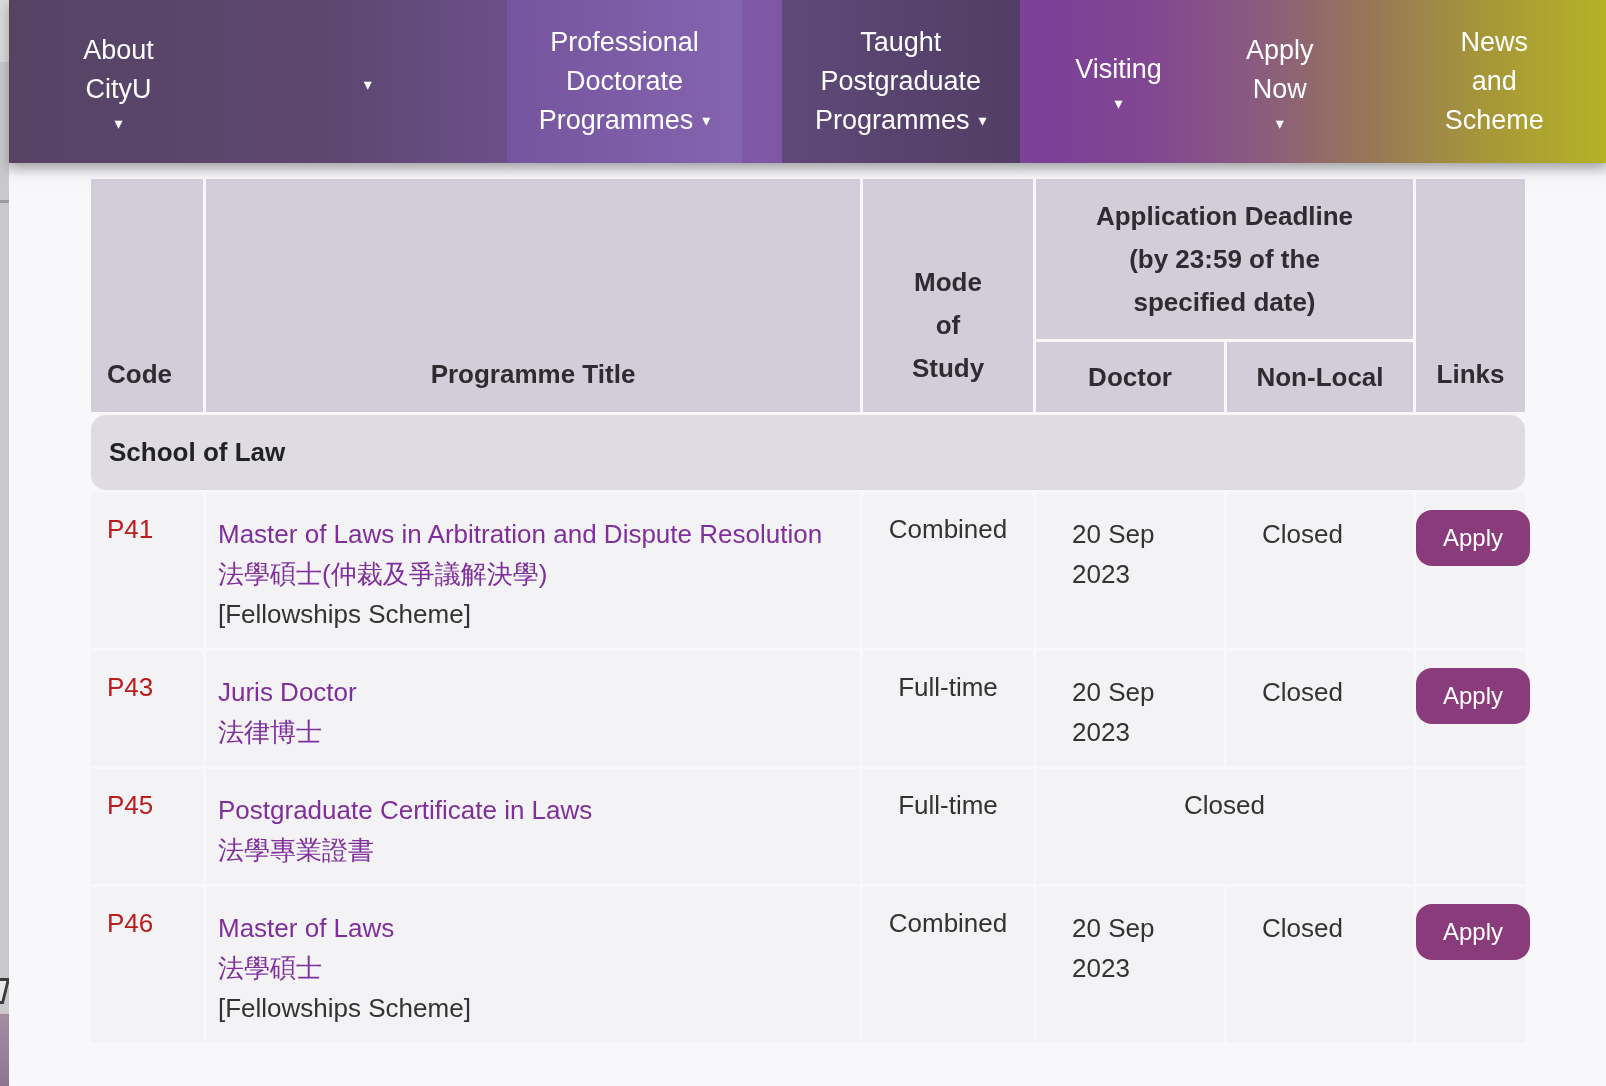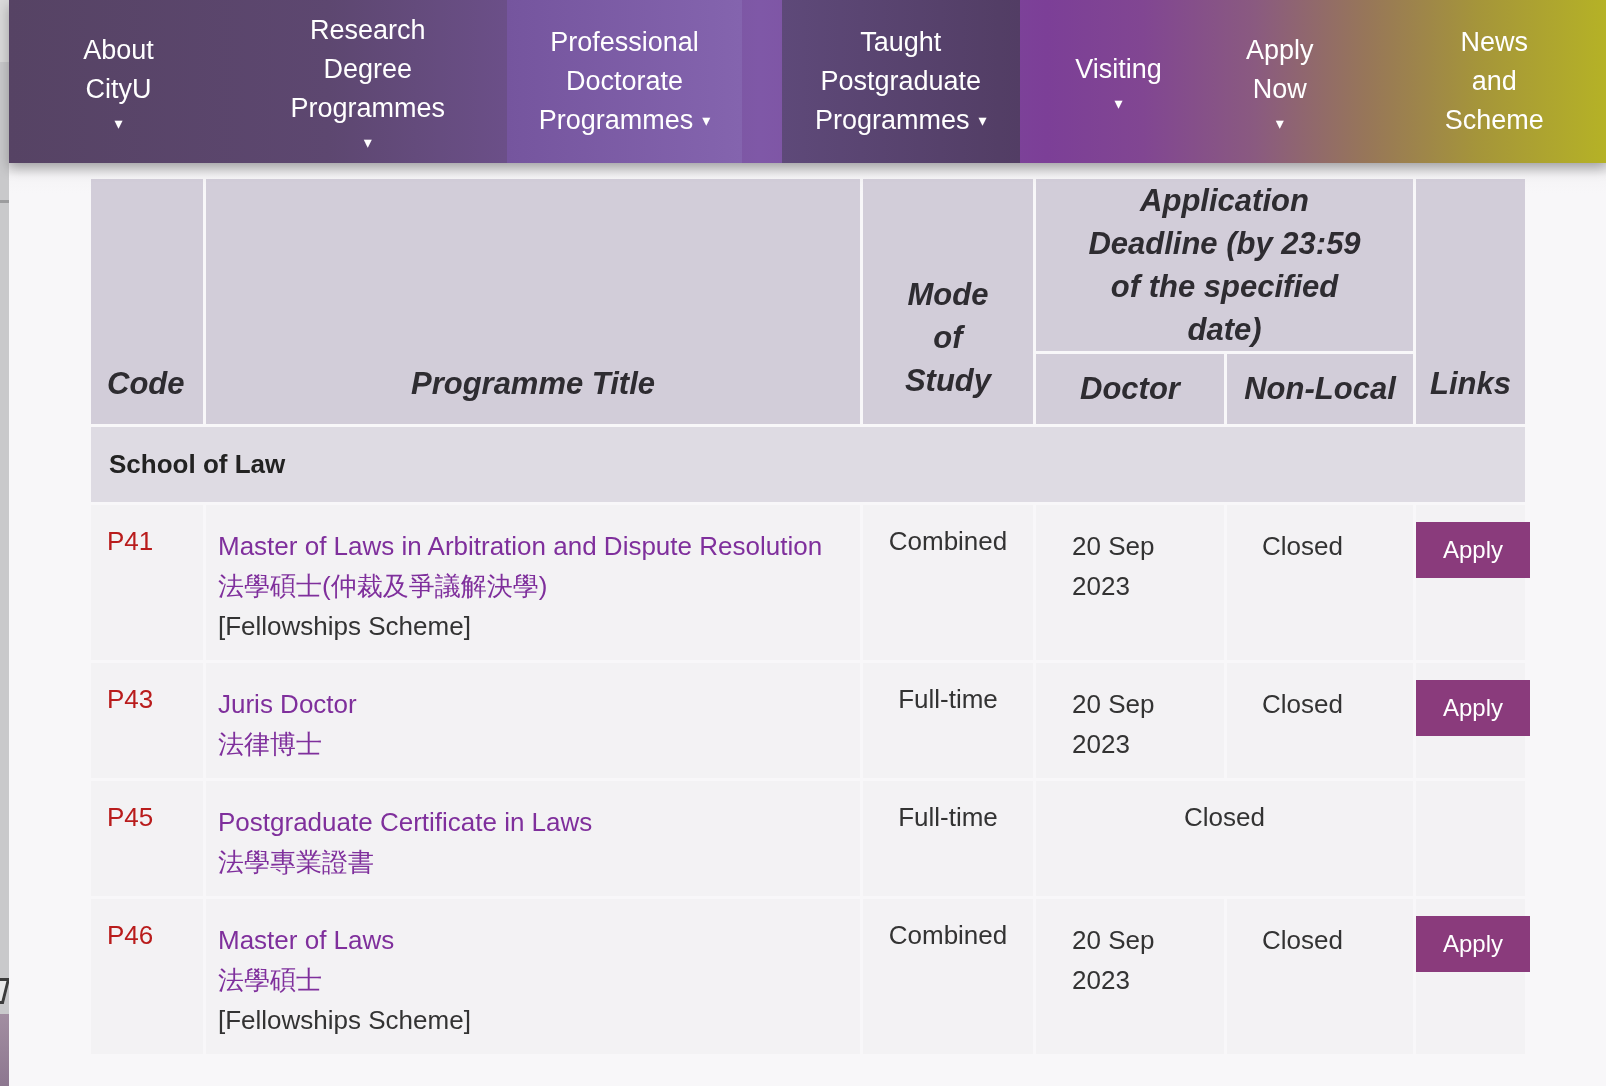--- a/index.html
+++ b/index.html
@@ -55,47 +55,47 @@
   .content {
     height: 923px;
     background: linear-gradient(180deg, #e0dfe2 0px, #f5f4f6 14px, #f8f7f9 30px);
     padding-top: 13px;
   }
   table.prog-table {
     border-collapse: separate; border-spacing: 3px; table-layout: fixed;
     width: 1440px; margin-left: 79px;
   }
   th {
-    background: #d2cdd9; color: #2e2c31; font-weight: bold; font-size: 31px;
-    text-align: center; padding: 0; font-style: italic;
+    background: #d2cdd9; color: #2e2c31; font-weight: bold; font-size: 26px;
+    text-align: center; padding: 0;
   }
   .th-rowspan { vertical-align: bottom; padding-bottom: 22px; }
   .th-code { text-align: left; padding-left: 16px; }
   .th-deadline { vertical-align: middle; height: 160px; }
   .th-deadline .hdr-wrap { max-width: 300px; margin: 0 auto; line-height: 43px; }
   .th-mode .hdr-narrow { max-width: 95px; margin: 0 auto; line-height: 43px; }
   .th-sub { height: 70px; vertical-align: middle; }
 
   td { background: #f3f2f4; vertical-align: top; font-size: 26px; color: #333; padding: 0; }
   .section-row td {
     background: #dedbe3; font-weight: bold; color: #222;
-    padding: 22px 0 22px 18px; text-align: left; font-size: 26px;
+    padding: 22px 0 22px 18px; text-align: left; font-size: 26px; border-radius: 15px;
   }
   .td-code  { text-align: left; padding: 21px 0 14px 16px; color: #b91c1c; }
   .td-title { padding: 21px 16px 14px 12px; line-height: 40px; }
   .prog-link { color: #7f2f9c; cursor: pointer; display: block; text-decoration: none; }
   .note { color: #333; }
   .note:empty { display: none; }
   .td-mode  { text-align: center; padding-top: 21px; }
   .td-dl    { padding-top: 21px; line-height: 40px; }
   .td-dl .dl-wrap { max-width: 116px; margin: 0 auto; }
   .td-dl-merged { text-align: center; padding-top: 21px; }
   .td-links { text-align: center; padding-top: 17px; }
   .apply-btn {
-    background: #8a3b7c; color: #fff; border: none; border-radius: 0;
+    background: #8a3b7c; color: #fff; border: none; border-radius: 16px;
     font-size: 24px; padding: 14px 27px; cursor: pointer;
     font-family: "Liberation Sans", "DejaVu Sans", sans-serif;
   }
 </style>
 </head>
 <body>
 
 <div class="screen">
 
   <div class="left-strip">
@@ -106,21 +106,20 @@
   </div>
 
   <div class="main">
 
     <nav class="navbar">
       <div class="nav-item ni-about">
         <span class="nav-text">About CityU</span>
         <span class="caret-below">▾</span>
       </div>
       <div class="nav-item ni-research">
-        <span class="nav-text">Research Degree Programmes</span>
         <span class="caret-below">▾</span>
       </div>
       <div class="nav-item ni-prof">
         <span class="nav-text"><span>Professional Doctorate Programmes</span><span class="caret-inline">▾</span></span>
       </div>
       <div class="nav-item ni-taught">
         <span class="nav-text"><span>Taught Postgraduate Programmes</span><span class="caret-inline">▾</span></span>
       </div>
       <div class="nav-item ni-visiting">
         <span class="nav-text">Visiting</span>

